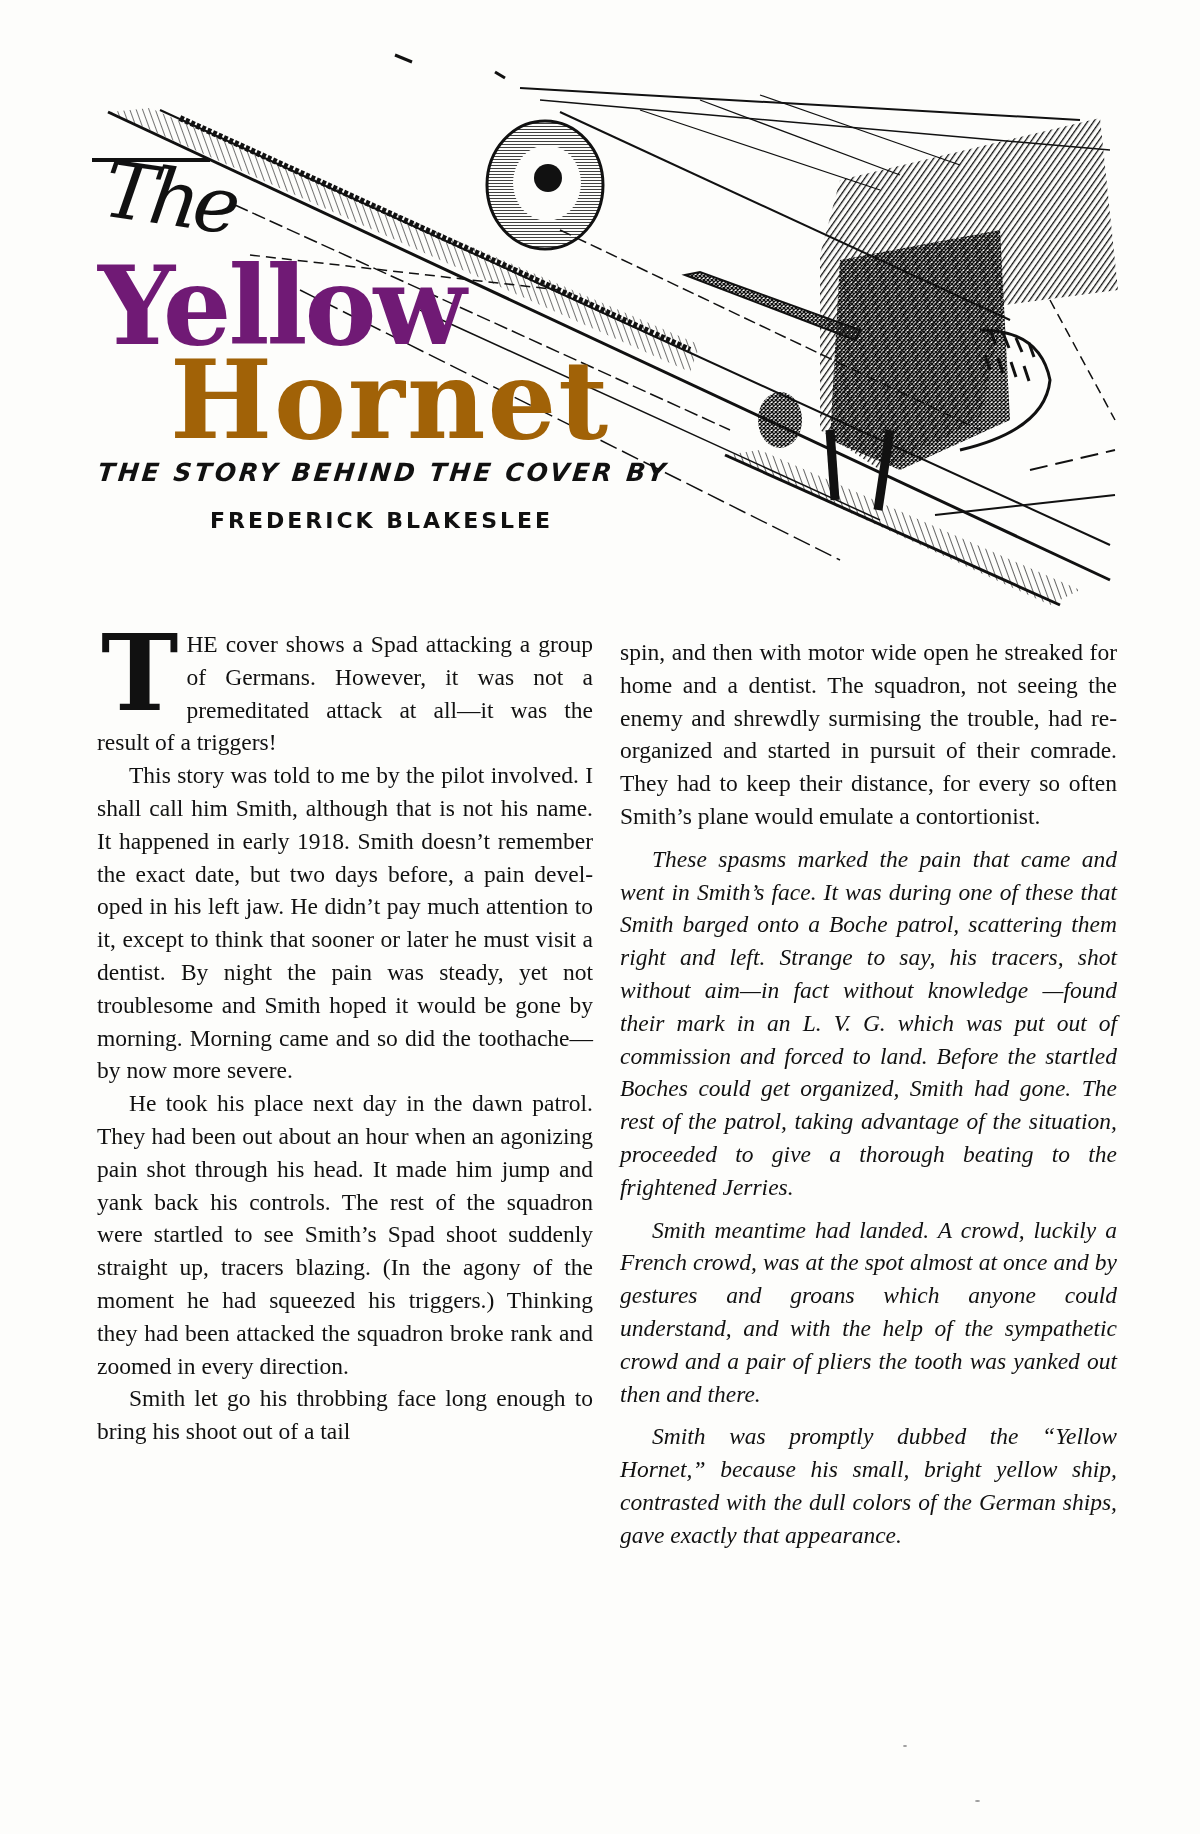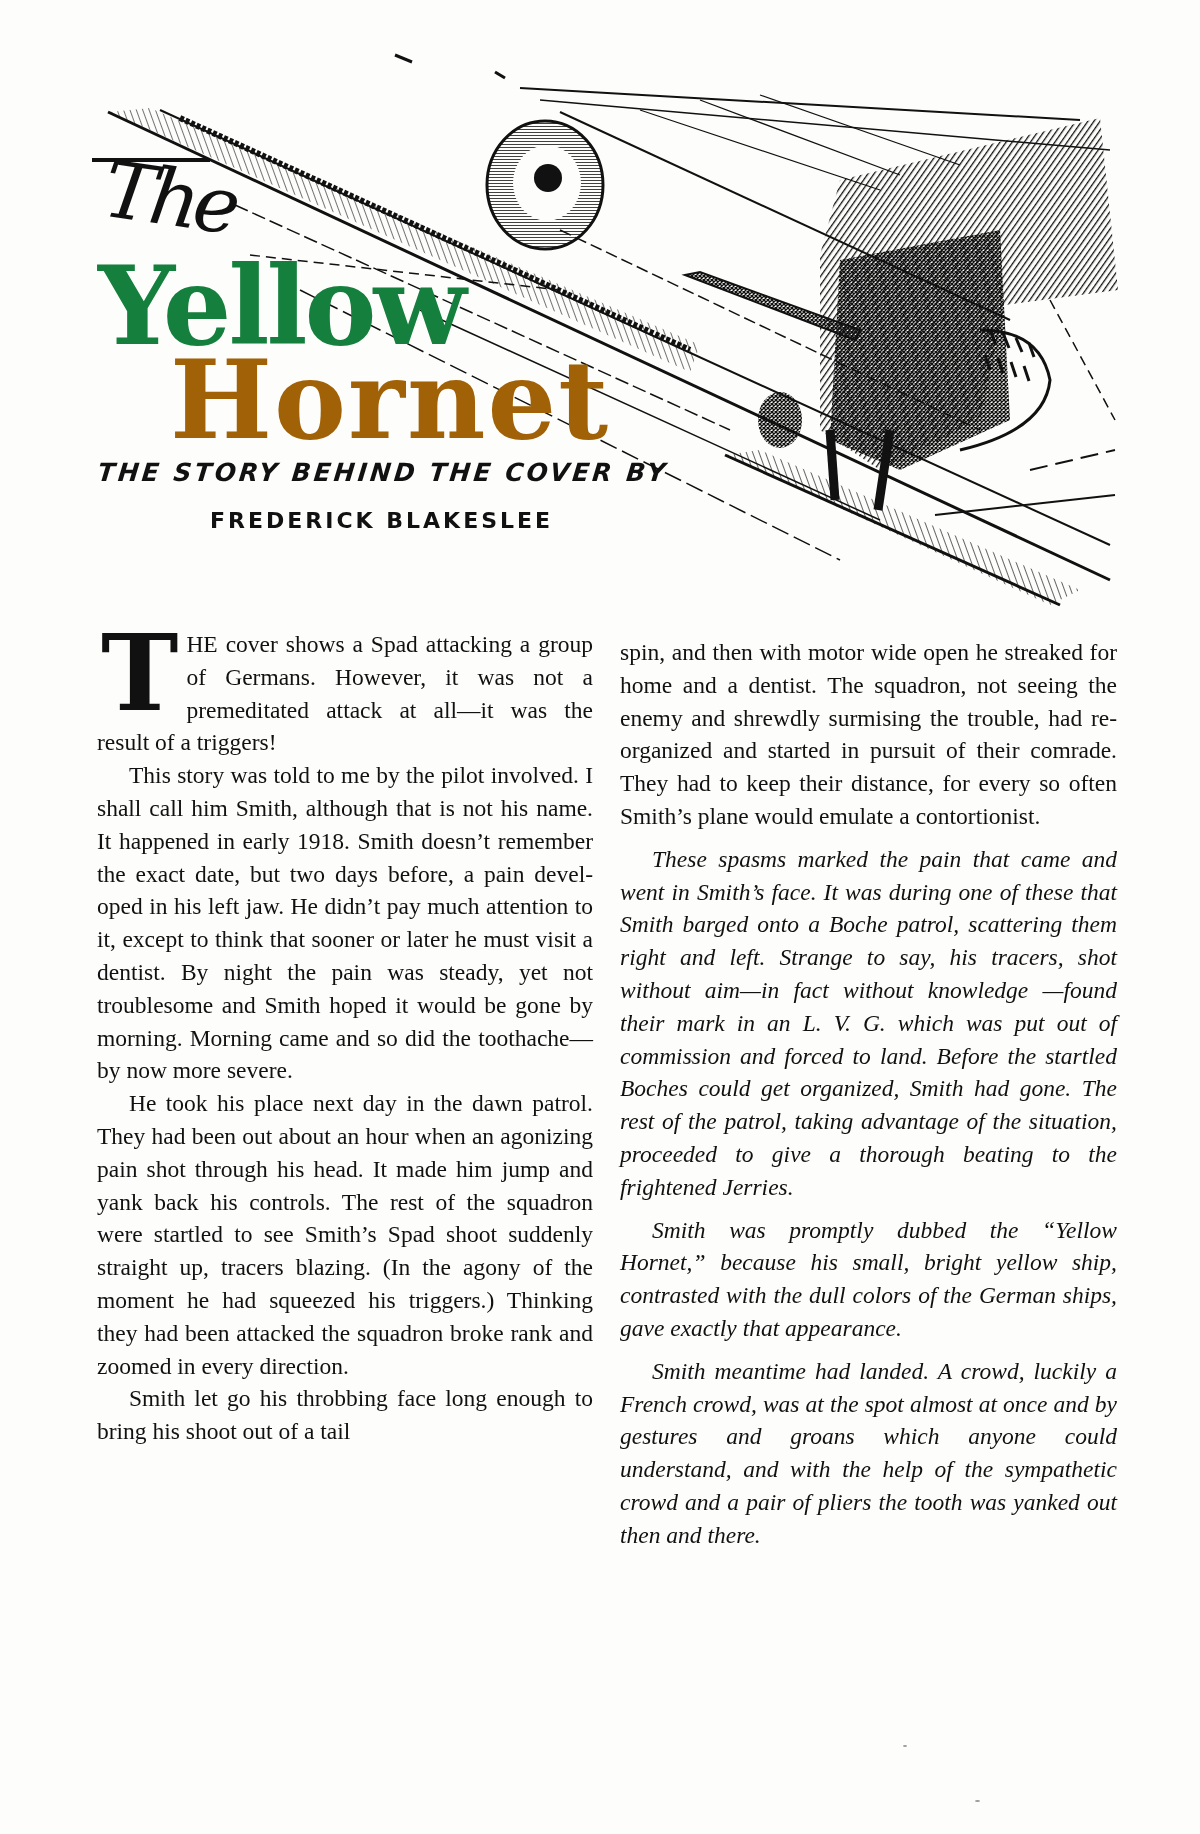--- a/index.html
+++ b/index.html
@@ -19,21 +19,21 @@
   #title-script {
     position: absolute; left: 110px; top: 150px;
     font-family: "DejaVu Serif", serif; font-style: italic;
     font-size: 78px; line-height: 1; letter-spacing: -6px;
     transform: rotate(8deg); transform-origin: left top;
     color: #111; font-weight: normal;
   }
   #title-line1 {
     position: absolute; left: 98px; top: 252px;
     font-family: "DejaVu Serif", serif; font-weight: bold;
-    font-size: 108px; line-height: 1; letter-spacing: -3px; color: #15803d;
+    font-size: 108px; line-height: 1; letter-spacing: -3px; color: #701a75;
   }
   #title-line2 {
     position: absolute; left: 170px; top: 346px;
     font-family: "DejaVu Serif", serif; font-weight: bold;
     font-size: 108px; line-height: 1; letter-spacing: 2px; color: #a16207;
   }
   #subtitle {
     position: absolute; left: 98px; top: 458px;
     font-family: "DejaVu Sans", sans-serif; font-weight: bold; font-style: italic;
     font-size: 25px; letter-spacing: 3px; color: #111; white-space: nowrap;
@@ -152,20 +152,20 @@
   <div id="col-left" class="column">
     <p class="para first"><span class="dropcap">T</span><span>HE cover shows a Spad attacking a group of Germans. However, it was not a premeditated attack at all—it was the result of a triggers!</span></p>
     <p class="para">This story was told to me by the pilot involved. I shall call him Smith, although that is not his name. It happened in early 1918. Smith doesn’t remember the exact date, but two days before, a pain devel­oped in his left jaw. He didn’t pay much attention to it, except to think that sooner or later he must visit a dentist. By night the pain was steady, yet not troublesome and Smith hoped it would be gone by morning. Morning came and so did the toothache—by now more severe.</p>
     <p class="para">He took his place next day in the dawn patrol. They had been out about an hour when an agonizing pain shot through his head. It made him jump and yank back his controls. The rest of the squadron were startled to see Smith’s Spad shoot suddenly straight up, tracers blazing. (In the agony of the moment he had squeezed his triggers.) Thinking they had been at­tacked the squadron broke rank and zoomed in every direction.</p>
     <p class="para">Smith let go his throbbing face long enough to bring his shoot out of a tail</p>
   </div>
 
   <div id="col-right" class="column">
     <p class="para first">spin, and then with motor wide open he streaked for home and a dentist. The squadron, not seeing the enemy and shrewdly surmising the trouble, had re­organized and started in pursuit of their comrade. They had to keep their dis­tance, for every so often Smith’s plane would emulate a contortionist.</p>
     <p class="para gap">These spasms marked the pain that came and went in Smith’s face. It was during one of these that Smith barged onto a Boche patrol, scattering them right and left. Strange to say, his tracers, shot without aim—in fact without knowledge —found their mark in an L. V. G. which was put out of commission and forced to land. Before the startled Boches could get organized, Smith had gone. The rest of the patrol, taking advantage of the situation, proceeded to give a thorough beating to the frightened Jerries.</p>
+    <p class="para gap">Smith meantime had landed. A crowd, luckily a French crowd, was at the spot almost at once and by gestures and groans which anyone could understand, and with the help of the sympathetic crowd and a pair of pliers the tooth was yanked out then and there.</p>
     <p class="para gap">Smith was promptly dubbed the “Yel­low Hornet,” because his small, bright yellow ship, contrasted with the dull col­ors of the German ships, gave exactly that appearance.</p>
-    <p class="para gap">Smith meantime had landed. A crowd, luckily a French crowd, was at the spot almost at once and by gestures and groans which anyone could understand, and with the help of the sympathetic crowd and a pair of pliers the tooth was yanked out then and there.</p>
   </div>
 
   <div class="speck" style="left:903px;top:1745px;width:4px;height:2px;"></div>
   <div class="speck" style="left:975px;top:1800px;width:5px;height:2px;"></div>
   <div class="speck" style="left:690px;top:1060px;width:2px;height:2px;"></div>
 </div>
 
 </body></html>

